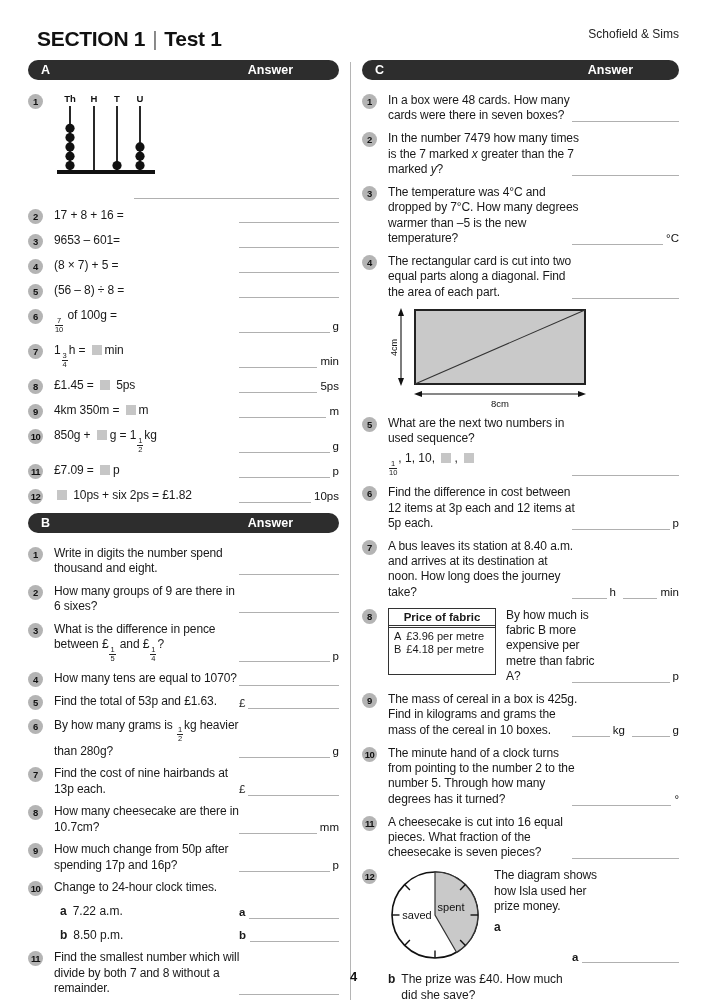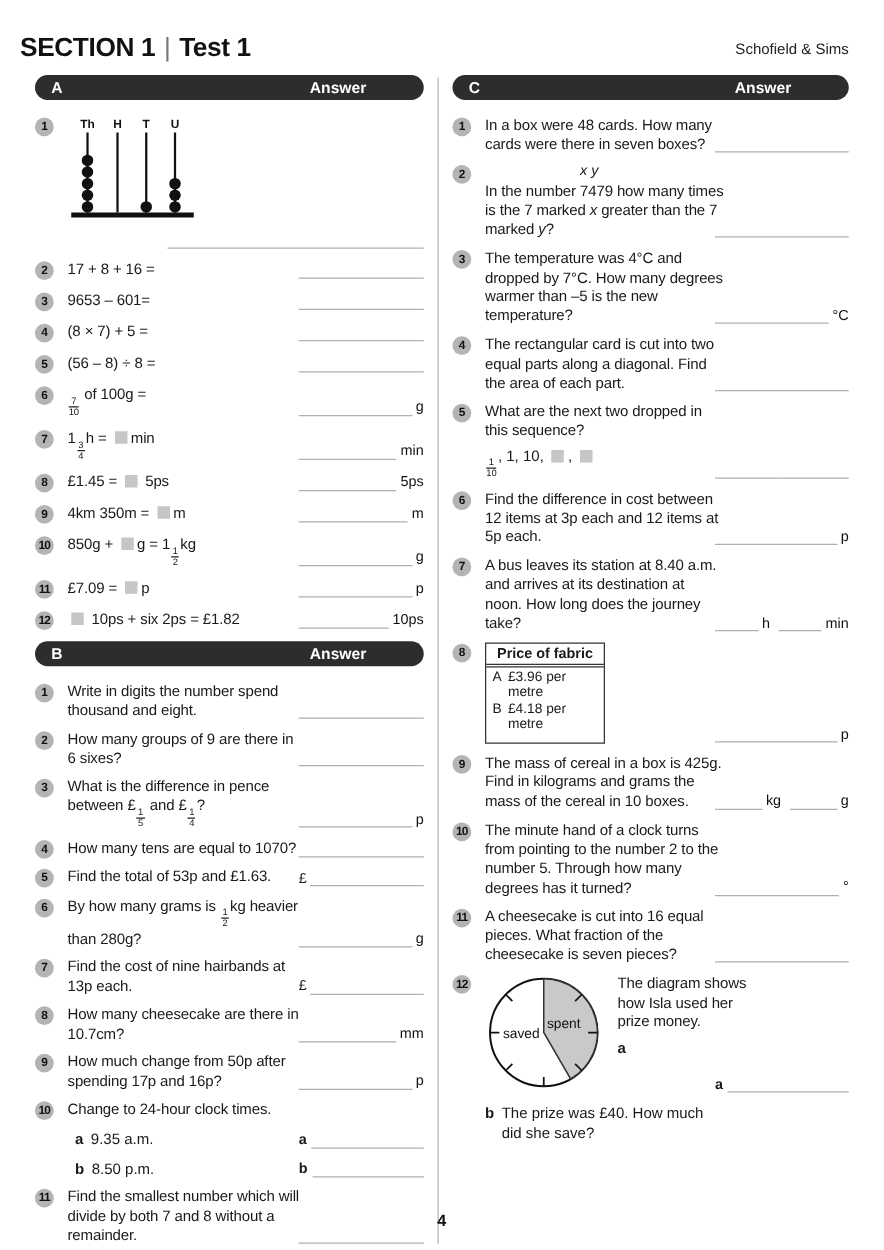--- a/index.html
+++ b/index.html
@@ -1,18 +1,18 @@
 <!DOCTYPE html>
 <html><head>
 <meta charset="utf-8">
 <style>
   *{box-sizing:border-box;margin:0;padding:0}
   body{margin:0;background:#e8e8e8;font-family:"Liberation Sans",sans-serif}
   .page{width:707px;height:1000px;background:#fff;position:relative;overflow:hidden;margin:0 auto;color:#191919}
-  .page-head{display:flex;justify-content:space-between;align-items:center;padding:27px 28px 9px 16px}
+  .page-head{display:flex;justify-content:space-between;align-items:flex-start;padding:27px 28px 9px 37px}
   .title{font-size:21px;font-weight:700;letter-spacing:-0.3px;color:#111}
   .title .sep{color:#777;font-weight:400;padding:0 7px}
   .pub{font-size:12px;color:#222}
   .cols{display:flex;padding:0 28px}
   .col0{width:311px;flex:none}
   .vdiv{width:1px;background:#b5b5b5;margin:2px 11px 8px 11px;flex:none}
   .col1{flex:1}
   .sec-bar{height:20px;border-radius:10px;background:#2d2d2d;color:#fff;display:flex;justify-content:space-between;align-items:center;padding:0 13px;font-size:12.5px;font-weight:700;margin-bottom:13px}
   .sec-answer{margin-right:33px}
   .q-block{margin-bottom:9px}
@@ -44,21 +44,21 @@
   .over{font-style:italic;font-size:11.5px;padding-left:76px;line-height:1.15;margin-bottom:1px}
   .seq-line{font-size:12px;margin-top:5px;line-height:1.3}
   .inner{display:flex;gap:5px;margin-top:6px;font-size:12px;line-height:1.27}
   .inner-t{max-width:100px}
   .dia-below{margin-left:26px;margin-top:7px}
   .sub-row{display:flex;position:relative;margin-top:8px;font-size:12px;line-height:1.27}
   .sB .sub-row{margin-left:32px}
   .sC .sub-row{margin-left:26px}
   .sub-row .bl{margin-right:6px}
   .sub-text{max-width:180px}
-  .fab{border:1.5px solid #333;width:96px;font-size:11px;flex:none;align-self:flex-start;padding-bottom:8px}
+  .fab{border:1.5px solid #333;width:108px;font-size:11px;flex:none;align-self:flex-start;padding-bottom:18px}
   .fab-title{font-weight:700;text-align:center;padding:2px 0 2px 0;border-bottom:1px solid #333;font-size:11.5px}
   .fab-gap{height:2px;border-bottom:1px solid #333;margin-bottom:2px}
   .fab-row{display:flex;gap:5px;padding:0 0 1px 5px}
   .page-num{position:absolute;bottom:16px;left:0;right:0;text-align:center;font-weight:700;font-size:13px;color:#111}
   svg{display:block}
 </style>
 </head>
 <body>
 
 <div class="page">
@@ -408,21 +408,21 @@
           <div class="q-block">
             <div class="q-row">
               <span class="qnum">10</span>
               <div class="q-body">
                 <div class="q-text">Change to 24-hour clock times.</div>
               </div>
               <div class="q-ans"></div>
             </div>
             <div class="sub-row">
               <b class="bl">a</b>
-              <div class="sub-text">9.35 a.m.</div>
+              <div class="sub-text">7.22 a.m.</div>
               <div class="q-ans">
                 <div class="ans-row">
                   <span class="ans-b">a</span>
                   <span class="aline"></span>
                 </div>
               </div>
             </div>
             <div class="sub-row">
               <b class="bl">b</b>
               <div class="sub-text">8.50 p.m.</div>
@@ -466,21 +466,20 @@
                 <div class="ans-row">
                   <span class="aline"></span>
                 </div>
               </div>
             </div>
           </div>
           <div class="q-block">
             <div class="q-row">
               <span class="qnum">2</span>
               <div class="q-body">
-                <div class="over"><i class="it">x</i>  <i class="it">y</i></div>
                 <div class="q-text">In the number 7479 how many times is the 7 marked <i class="it">x</i> greater than the 7 marked <i class="it">y</i>?</div>
               </div>
               <div class="q-ans">
                 <div class="ans-row">
                   <span class="aline"></span>
                 </div>
               </div>
             </div>
           </div>
           <div class="q-block">
@@ -502,26 +501,40 @@
               <span class="qnum">4</span>
               <div class="q-body">
                 <div class="q-text">The rectangular card is cut into two equal parts along a diagonal. Find the area of each part.</div>
               </div>
               <div class="q-ans">
                 <div class="ans-row">
                   <span class="aline"></span>
                 </div>
               </div>
             </div>
+            <div class="dia-below">
+              <svg width="212" height="101" viewBox="0 0 212 101">
+    <rect x="27" y="3" width="170" height="74" fill="#c9c9c9" stroke="#222" stroke-width="2"></rect>
+    <line x1="27" y1="77" x2="197" y2="3" stroke="#333" stroke-width="1.1"></line>
+    <line x1="13" y1="5" x2="13" y2="75" stroke="#111" stroke-width="1.1"></line>
+    <polygon points="13,1 10,9 16,9" fill="#111"></polygon>
+                <polygon points="13,79 10,71 16,71" fill="#111"></polygon>
+    <text transform="translate(9,49) rotate(-90)" font-size="9" fill="#111" font-family="Liberation Sans,sans-serif">4cm</text>
+    <line x1="30" y1="87" x2="194" y2="87" stroke="#111" stroke-width="1.1"></line>
+    <polygon points="26,87 34,84 34,90" fill="#111"></polygon>
+                <polygon points="198,87 190,84 190,90" fill="#111"></polygon>
+    <text x="112" y="100" font-size="9.5" text-anchor="middle" fill="#111" font-family="Liberation Sans,sans-serif">8cm</text>
+              </svg>
+            </div>
           </div>
           <div class="q-block">
             <div class="q-row">
               <span class="qnum">5</span>
               <div class="q-body">
-                <div class="q-text">What are the next two dropped in this sequence?</div>
+                <div class="q-text">What are the next two numbers in used sequence?</div>
                 <div class="seq-line"><span class="frac">
                     <span class="n">1</span>
                     <span class="d">10</span>
                   </span>, 1, 10, <span class="sq"></span>, <span class="sq"></span></div>
               </div>
               <div class="q-ans">
                 <div class="ans-row">
                   <span class="aline"></span>
                   <span class="aline"></span>
                 </div>
@@ -568,20 +581,21 @@
                     <div class="fab-gap"></div>
                     <div class="fab-row">
                       <span class="fab-k">A</span>
                       <span class="fab-v">£3.96 per metre</span>
                     </div>
                     <div class="fab-row">
                       <span class="fab-k">B</span>
                       <span class="fab-v">£4.18 per metre</span>
                     </div>
                   </div>
+                  <div class="q-text">By how much is fabric B more expensive per metre than fabric A?</div>
                 </div>
               </div>
               <div class="q-ans">
                 <div class="ans-row">
                   <span class="aline"></span>
                   <span class="unit">p</span>
                 </div>
               </div>
             </div>
           </div>

